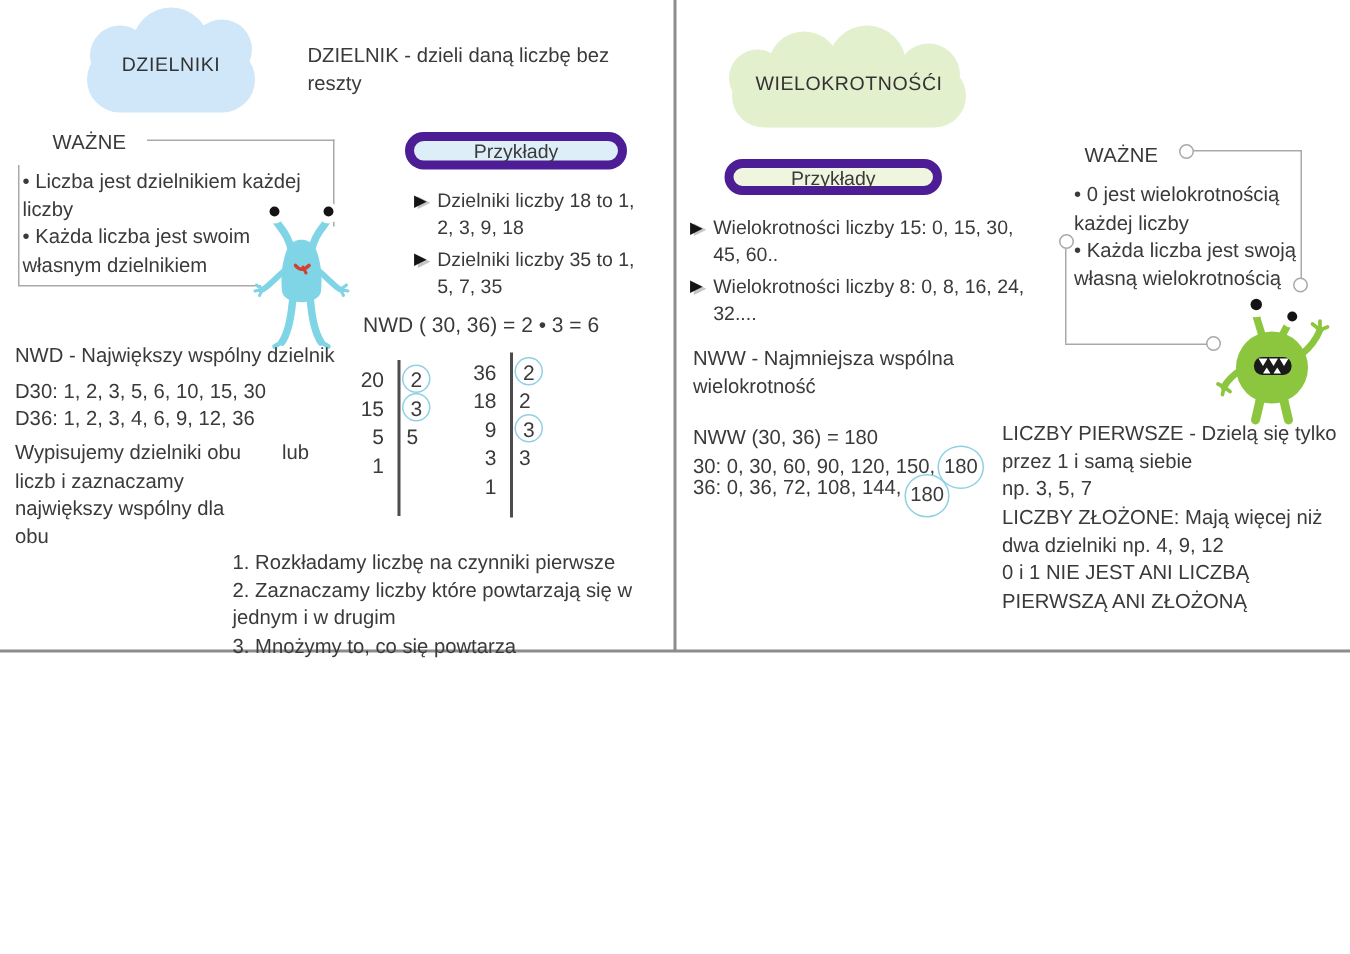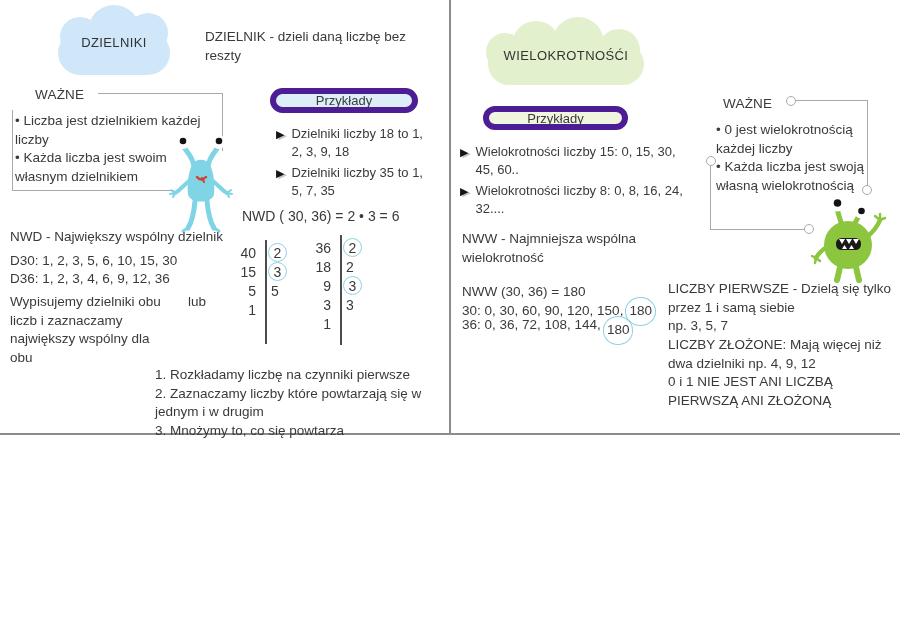--- a/index.html
+++ b/index.html
@@ -124,21 +124,21 @@
 
   <div class="abs txt" style="left:10px; top:252px;">D30: 1, 2, 3, 5, 6, 10, 15, 30</div>
   <div class="abs txt" style="left:10px; top:270px;">D36: 1, 2, 3, 4, 6, 9, 12, 36</div>
 
   <div class="abs txt" style="left:10px; top:293px; width:160px;">Wypisujemy dzielniki obu liczb i zaznaczamy największy wspólny dla obu</div>
   <div class="abs txt" style="left:188px; top:293px;">lub</div>
 
   <div class="ftable" style="left:236px; top:243px;">
     <div class="fdiv" style="left:29px; top:-3px; height:104px;"></div>
     <div class="frow">
-        <span class="fl">40</span>
+        <span class="fl">20</span>
         <span class="fr"><span class="ring">2</span></span>
       </div>
     <div class="frow">
         <span class="fl">15</span>
         <span class="fr"><span class="ring">3</span></span>
       </div>
     <div class="frow">
         <span class="fl">5</span>
         <span class="fr">5</span>
       </div>

